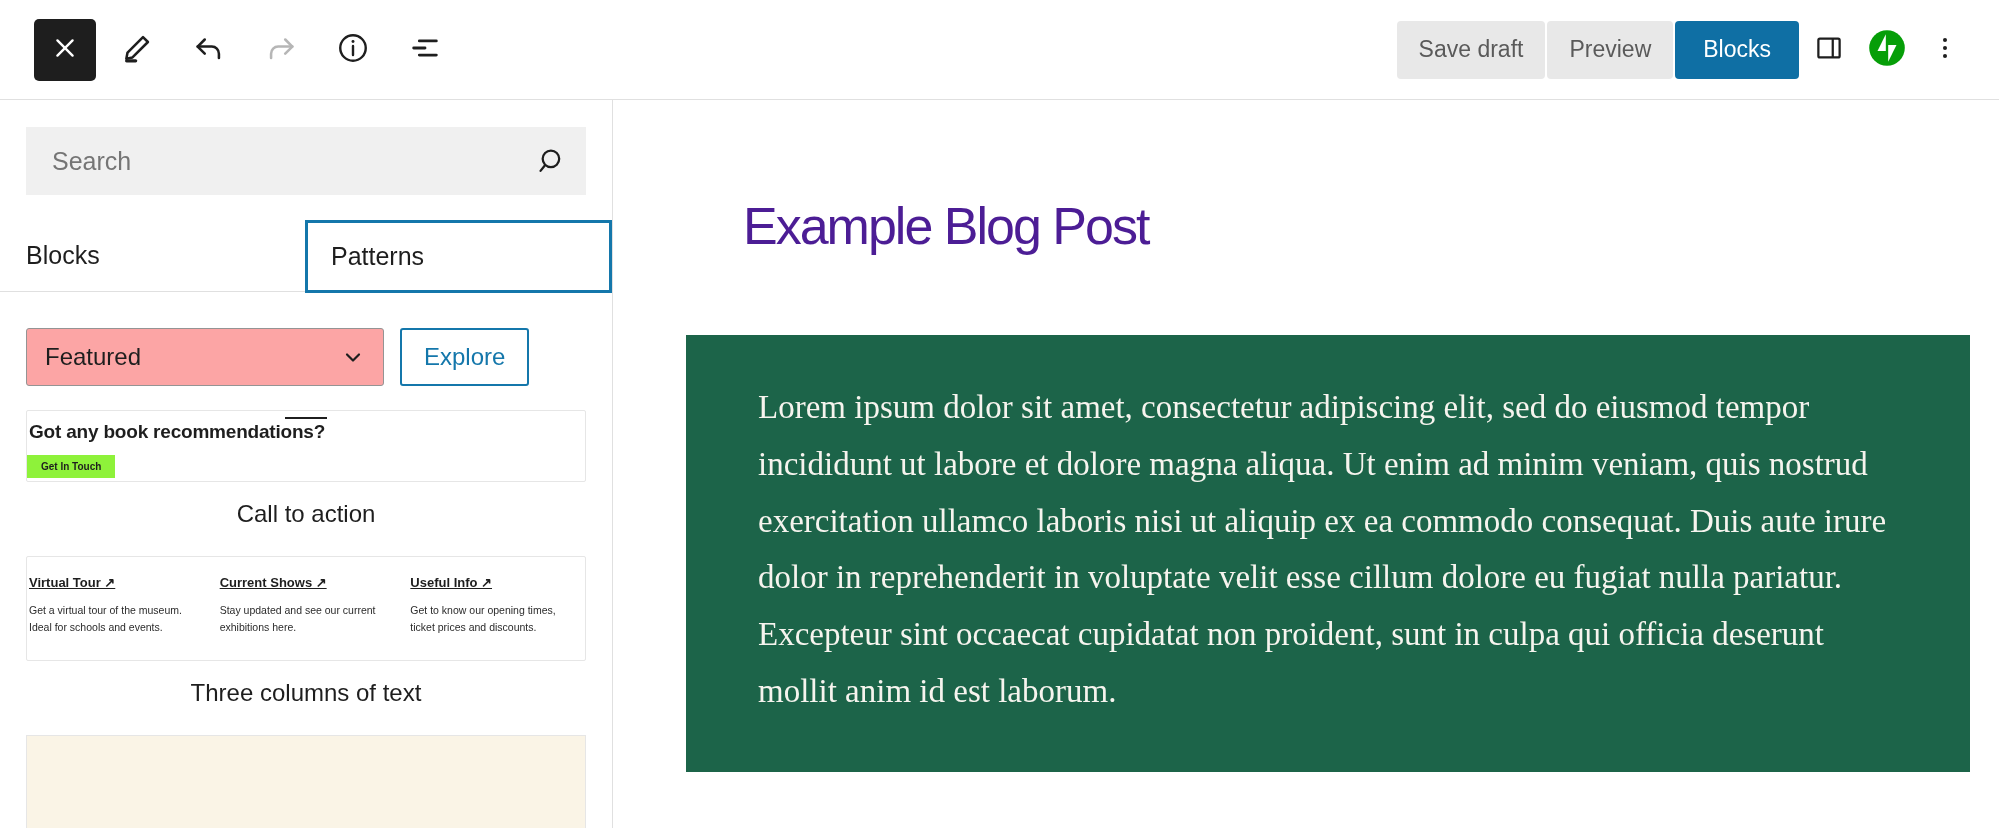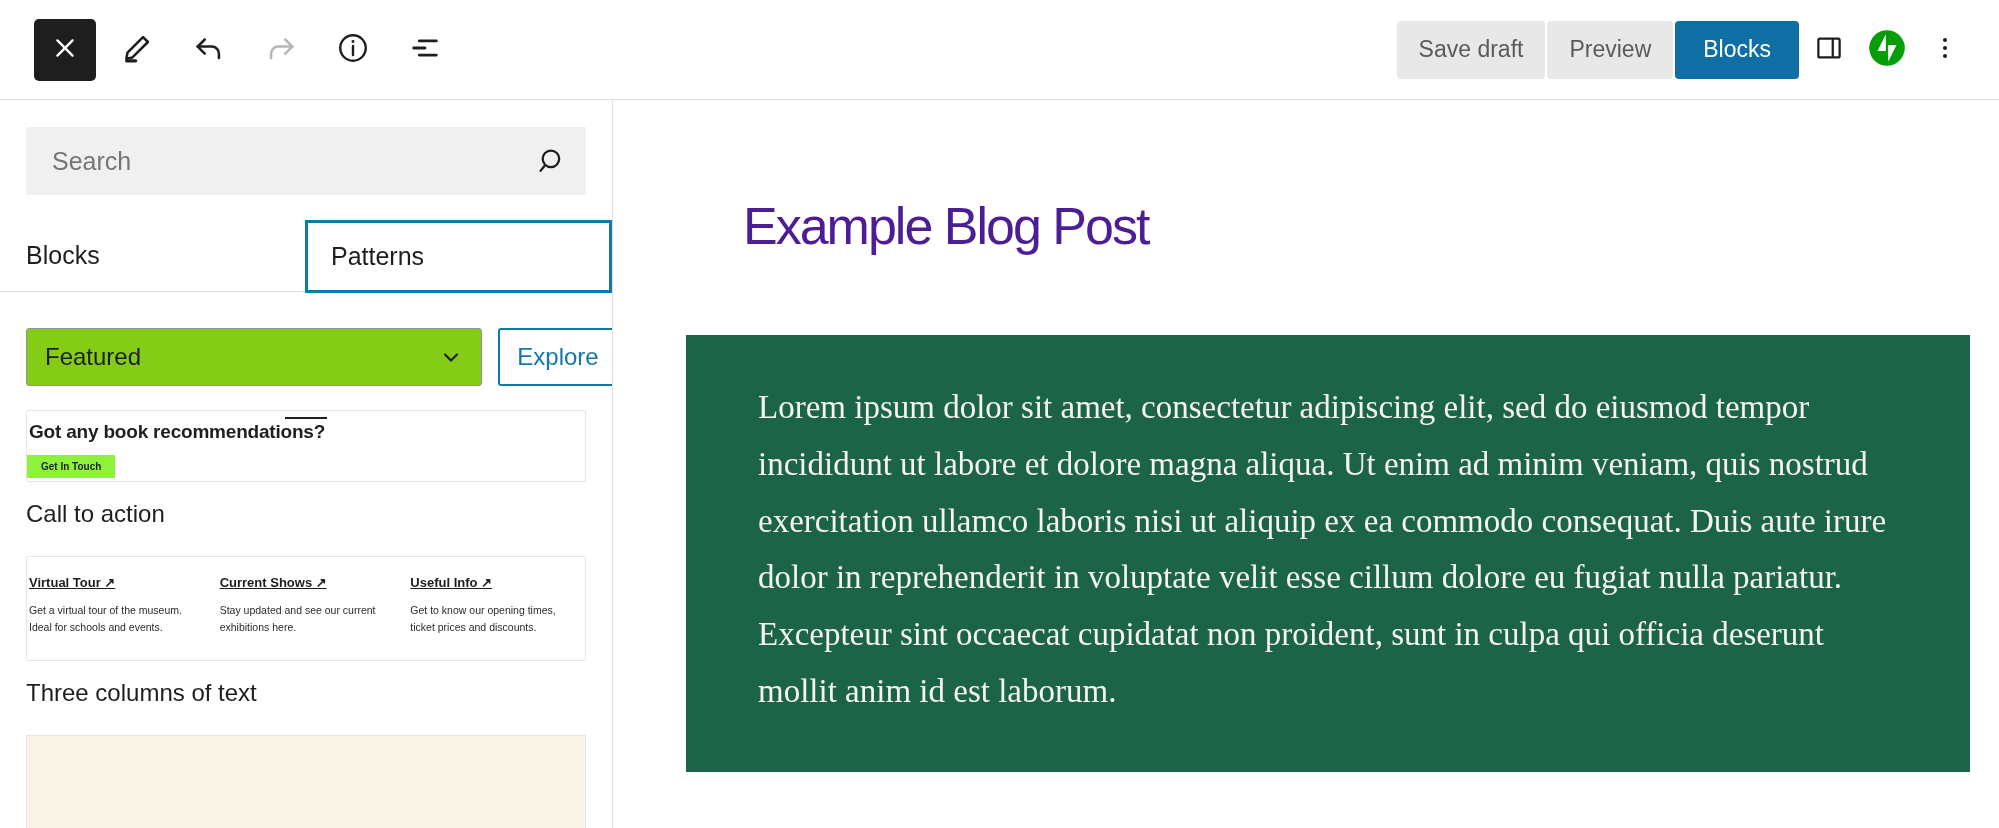--- a/index.html
+++ b/index.html
@@ -167,25 +167,25 @@
   #cat-row {
     display: flex;
     align-items: center;
     gap: 16px;
     padding: 36px 26px 0 26px;
   }
 
   #cat-select {
     position: relative;
     flex: 0 0 auto;
-    width: 456px;
+    width: 358px;
     height: 58px;
     border: 1px solid #949494;
     border-radius: 3px;
-    background: #84cc16;
+    background: #fca5a5;
     display: flex;
     align-items: center;
     padding: 0 18px;
     cursor: pointer;
   }
   #cat-select-label {
     font-size: 24px;
     color: #1e1e1e;
   }
   #cat-chevron {
@@ -219,21 +219,21 @@
 
   .pattern-preview {
     background: #ffffff;
     border: 1px solid #e6e6e6;
     border-radius: 2px;
     overflow: hidden;
     position: relative;
   }
 
   .pattern-caption {
-    text-align: left;
+    text-align: center;
     font-size: 24px;
     color: #1e1e1e;
     padding: 18px 0 22px 0;
   }
 
   
   #cta-preview {
     height: 72px;
     padding: 10px 0 0 0;
   }

